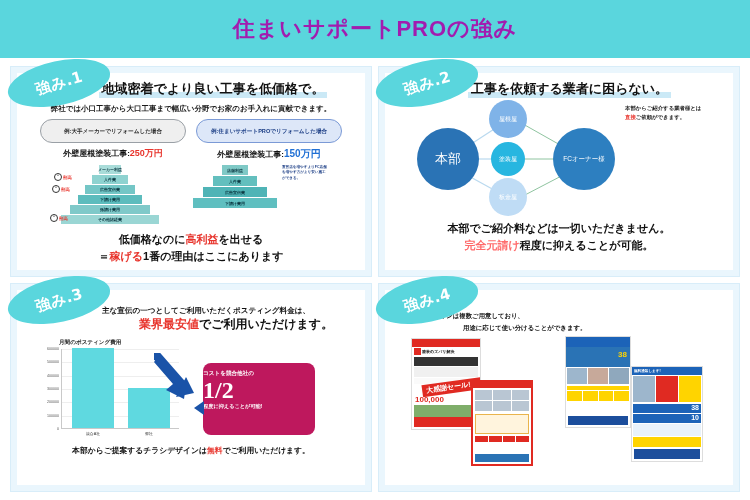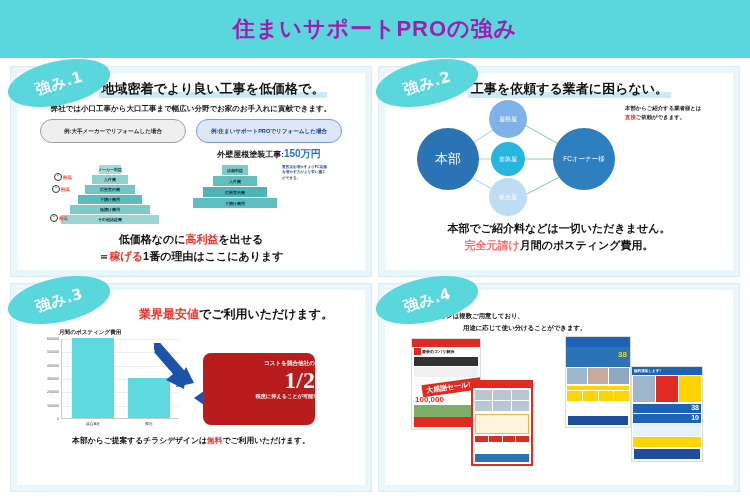--- a/index.html
+++ b/index.html
@@ -144,22 +144,22 @@
   }
   .gridline { position:absolute; left:0; right:0; border-top:1px solid #eeeeee; }
   .bar { position:absolute; bottom:0; background:#5fd9e0; }
   .xlabel {
     position:absolute; top:82px; font-size:3.8px; color:#333; text-align:center;
     transform:translateX(-50%);
   }
   .arrow-svg { position:absolute; left:92px; top:4px; }
   .callout {
     position:relative; margin-left:12px; margin-top:14px;
-    width:112px; height:72px; background:#b91c1c; border-radius:8px;
-    color:#fff; text-align:right; padding-top:7px;
+    width:112px; height:72px; background:#be185d; border-radius:8px;
+    color:#fff; text-align:left; padding-top:7px;
   }
   .callout:before {
     content:""; position:absolute; left:-9px; top:38px;
     border-top:7px solid transparent; border-bottom:7px solid transparent;
     border-right:10px solid #1a53a8;
   }
   .callout .c1 { font-size:5.6px; font-weight:700; }
   .callout .c2 { font-size:24px; font-weight:700; line-height:1.05; font-family:"Liberation Serif", serif;}
   .callout .c3 { font-size:5.2px; font-weight:700; }
   .p3-foot { text-align:center; font-size:7.8px; font-weight:700; color:#111; margin-top:4px; }
@@ -196,20 +196,23 @@
       </div>
       <div class="panel-inner">
         <div class="title-wrap">
           <span class="title-underline" style="margin-left:44px;">地域密着でより良い工事を低価格で。</span>
         </div>
         <div class="lead">弊社では小口工事から大口工事まで幅広い分野でお家のお手入れに貢献できます。</div>
 
         <div class="cmp-row">
           <div class="cmp-col">
             <div class="cmp-box">例:大手メーカーでリフォームした場合</div>
+            <div class="cmp-price">
+              <span>外壁屋根塗装工事:</span><b class="red">250万円</b>
+            </div>
           </div>
           <div class="cmp-col">
             <div class="cmp-box blue">例:住まいサポートPROでリフォームした場合</div>
             <div class="cmp-price">
               <span>外壁屋根塗装工事:</span><b class="blue">150万円</b>
             </div>
           </div>
         </div>
 
         <div class="pyr-row">
@@ -284,32 +287,33 @@
           <div class="node n-fc">FCオーナー様</div>
           <div class="net-note">
             <span>本部からご紹介する業者様とは</span><br>
             <span class="red">直接</span><span>ご依頼ができます。</span>
           </div>
         </div>
 
         <div class="p2-concl">
           <div>本部でご紹介料などは一切いただきません。</div>
           <div>
-            <span class="red">完全元請け</span><span>月間のポスティング費用。</span>
+            <span class="red">完全元請け</span><span>程度に抑えることが可能。</span>
           </div>
         </div>
       </div>
     </div>
 
     <div class="panel">
       <div class="badge">
         <span>強み.3</span>
       </div>
       <div class="panel-inner">
         <div style="margin-top:10px; text-align:center; padding-left:30px;">
+          <div style="font-size:7.6px;font-weight:700;color:#111;">主な宣伝の一つとしてご利用いただくポスティング料金は、</div>
           <div style="font-size:12px;font-weight:700;color:#111;margin-left:60px;">
             <span class="red" style="color:#e8342c;">業界最安値</span><span>でご利用いただけます。</span>
           </div>
         </div>
 
         <div class="chart-title">月間のポスティング費用</div>
 
         <div class="chart-area">
           <div class="chart">
             <div class="yaxis">

